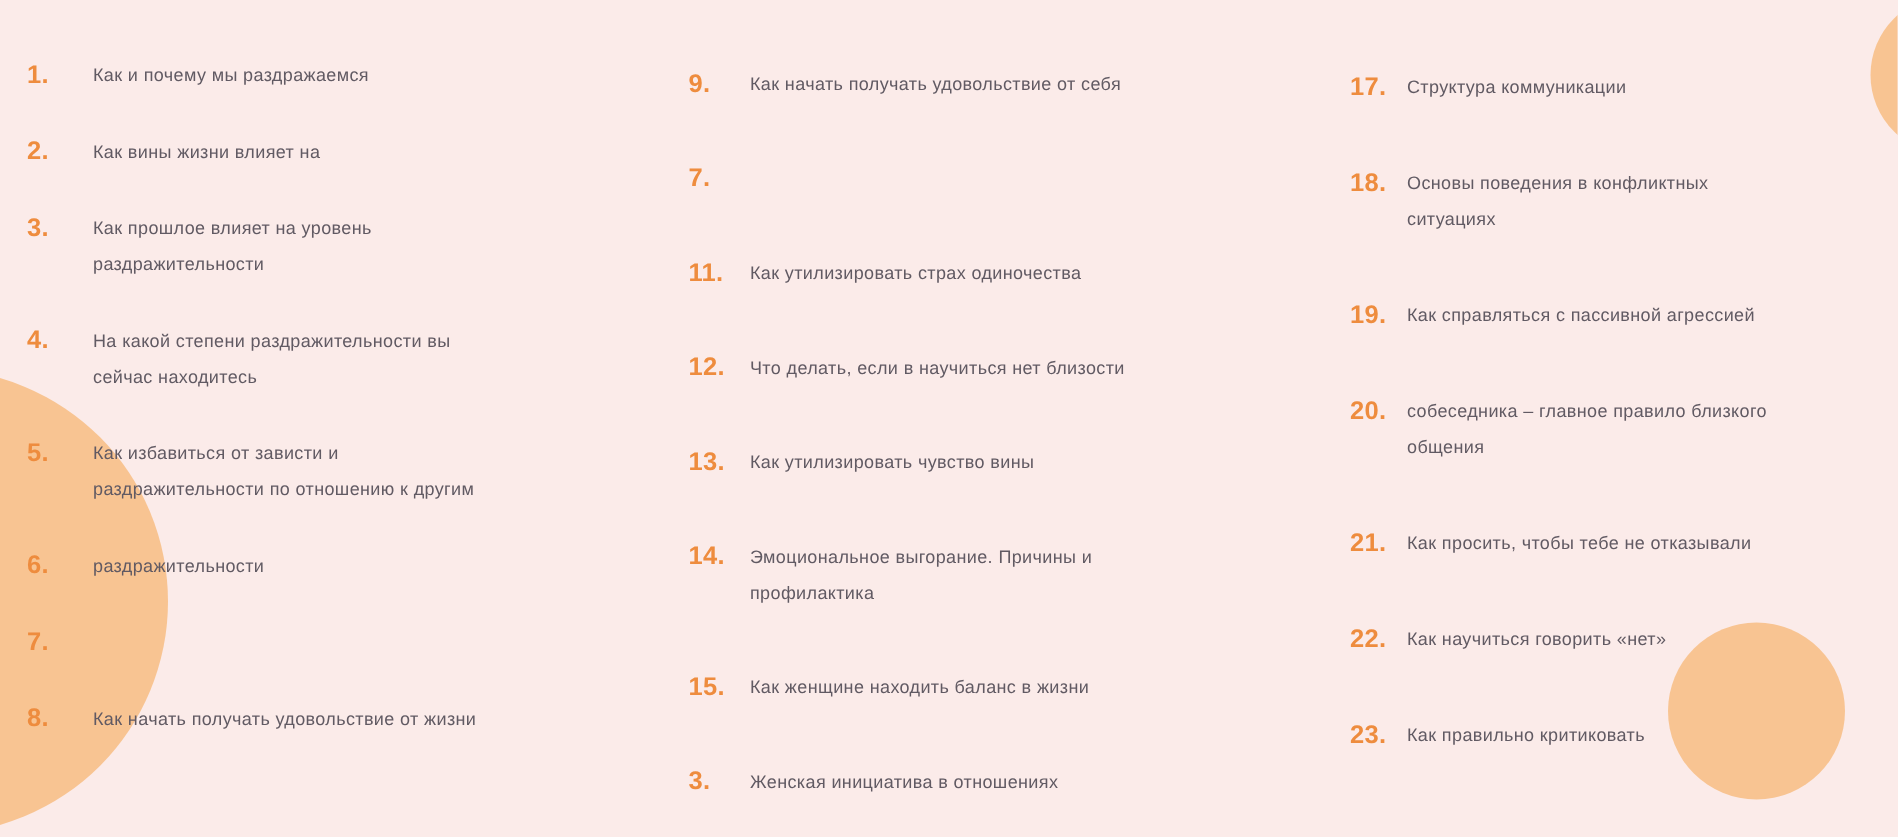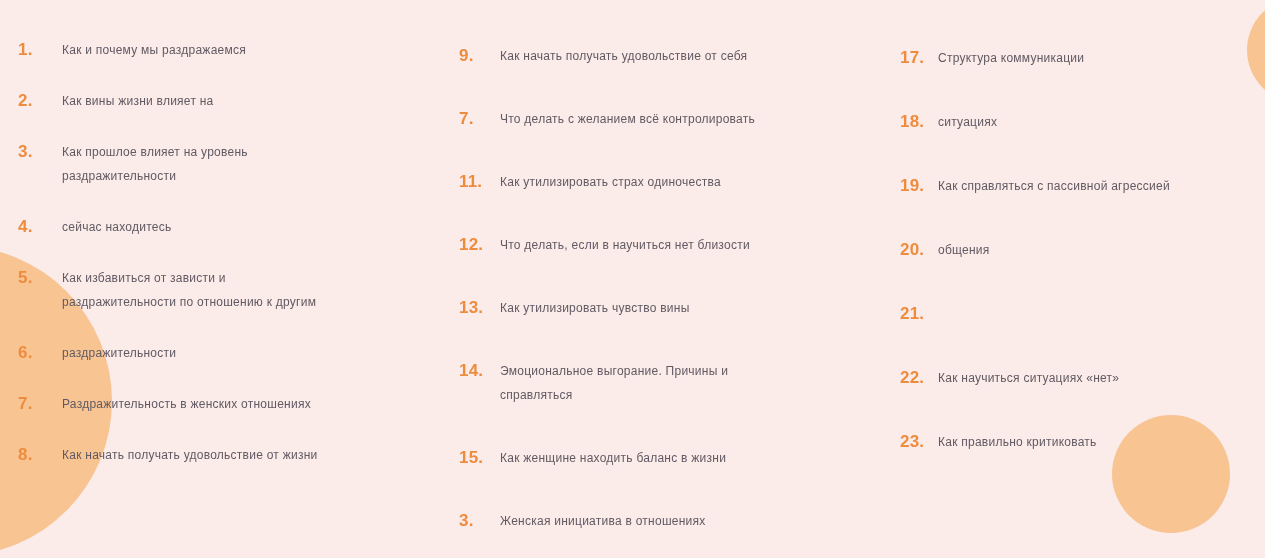--- a/index.html
+++ b/index.html
@@ -80,62 +80,57 @@
   <div class="item">
     <span class="num">3.</span>
     <span class="txt">
       <span class="line">Как прошлое влияет на уровень</span>
       <span class="line">раздражительности</span>
     </span>
   </div>
   <div class="item">
     <span class="num">4.</span>
     <span class="txt">
+      <span class="line">На какой степени раздражительности вы</span>
       <span class="line">сейчас находитесь</span>
     </span>
   </div>
   <div class="item">
     <span class="num">5.</span>
     <span class="txt">
       <span class="line">Как избавиться от зависти и</span>
       <span class="line">раздражительности по отношению к другим</span>
     </span>
   </div>
   <div class="item">
     <span class="num">6.</span>
     <span class="txt">
       <span class="line">раздражительности</span>
     </span>
   </div>
   <div class="item">
     <span class="num">7.</span>
-    <span class="txt">
-      <span class="line">Раздражительность в женских отношениях</span>
-    </span>
   </div>
   <div class="item">
     <span class="num">8.</span>
     <span class="txt">
       <span class="line">Как начать получать удовольствие от жизни</span>
     </span>
   </div>
 </div>
 
 <div class="col col-2">
   <div class="item">
     <span class="num">9.</span>
     <span class="txt">
       <span class="line">Как начать получать удовольствие от себя</span>
     </span>
   </div>
   <div class="item">
     <span class="num">7.</span>
-    <span class="txt">
-      <span class="line">Что делать с желанием всё контролировать</span>
-    </span>
   </div>
   <div class="item">
     <span class="num">11.</span>
     <span class="txt">
       <span class="line">Как утилизировать страх одиночества</span>
     </span>
   </div>
   <div class="item">
     <span class="num">12.</span>
     <span class="txt">
@@ -145,21 +140,21 @@
   <div class="item">
     <span class="num">13.</span>
     <span class="txt">
       <span class="line">Как утилизировать чувство вины</span>
     </span>
   </div>
   <div class="item">
     <span class="num">14.</span>
     <span class="txt">
       <span class="line">Эмоциональное выгорание. Причины и</span>
-      <span class="line">справляться</span>
+      <span class="line">профилактика</span>
     </span>
   </div>
   <div class="item">
     <span class="num">15.</span>
     <span class="txt">
       <span class="line">Как женщине находить баланс в жизни</span>
     </span>
   </div>
   <div class="item">
     <span class="num">3.</span>
@@ -172,42 +167,47 @@
 <div class="col col-3">
   <div class="item">
     <span class="num">17.</span>
     <span class="txt">
       <span class="line">Структура коммуникации</span>
     </span>
   </div>
   <div class="item">
     <span class="num">18.</span>
     <span class="txt">
+      <span class="line">Основы поведения в конфликтных</span>
       <span class="line">ситуациях</span>
     </span>
   </div>
   <div class="item">
     <span class="num">19.</span>
     <span class="txt">
       <span class="line">Как справляться с пассивной агрессией</span>
     </span>
   </div>
   <div class="item">
     <span class="num">20.</span>
     <span class="txt">
+      <span class="line">собеседника – главное правило близкого</span>
       <span class="line">общения</span>
     </span>
   </div>
   <div class="item">
     <span class="num">21.</span>
+    <span class="txt">
+      <span class="line">Как просить, чтобы тебе не отказывали</span>
+    </span>
   </div>
   <div class="item">
     <span class="num">22.</span>
     <span class="txt">
-      <span class="line">Как научиться ситуациях «нет»</span>
+      <span class="line">Как научиться говорить «нет»</span>
     </span>
   </div>
   <div class="item">
     <span class="num">23.</span>
     <span class="txt">
       <span class="line">Как правильно критиковать</span>
     </span>
   </div>
 </div>
 

